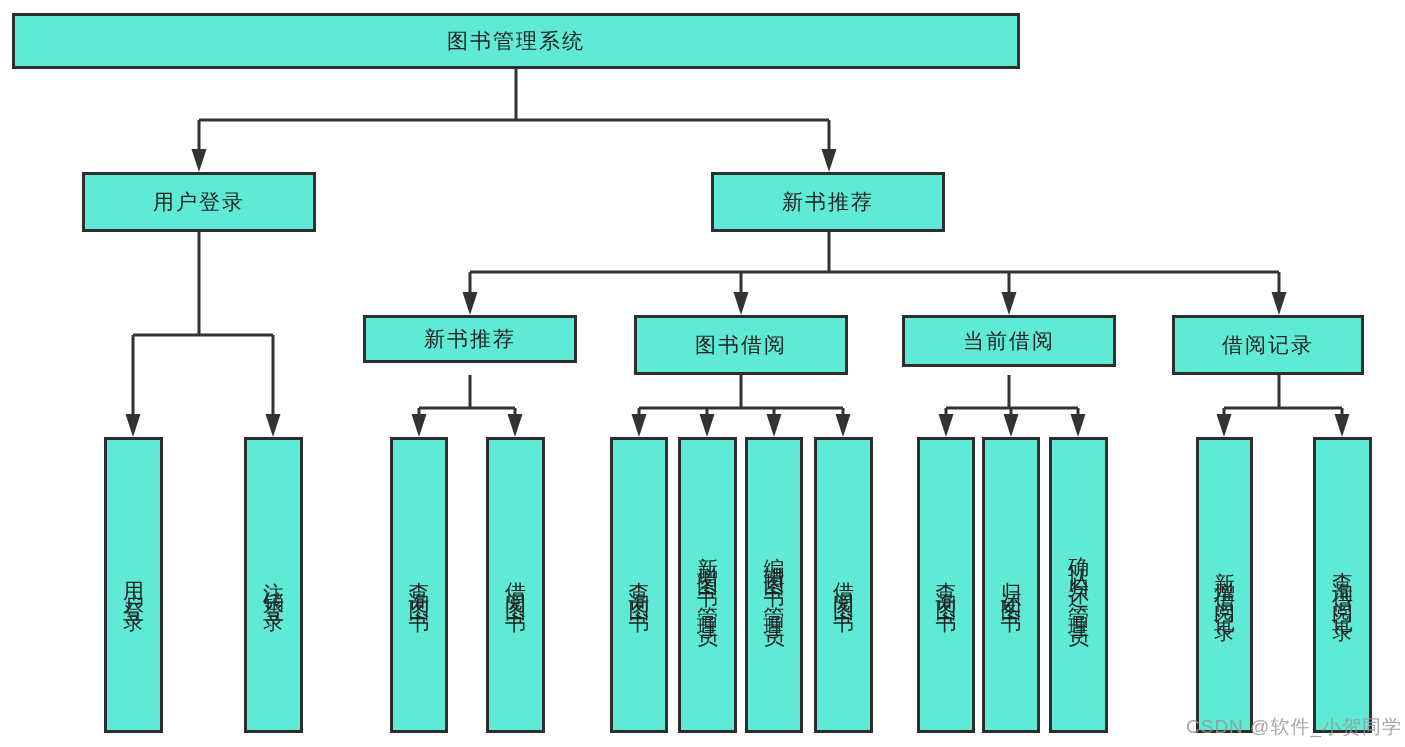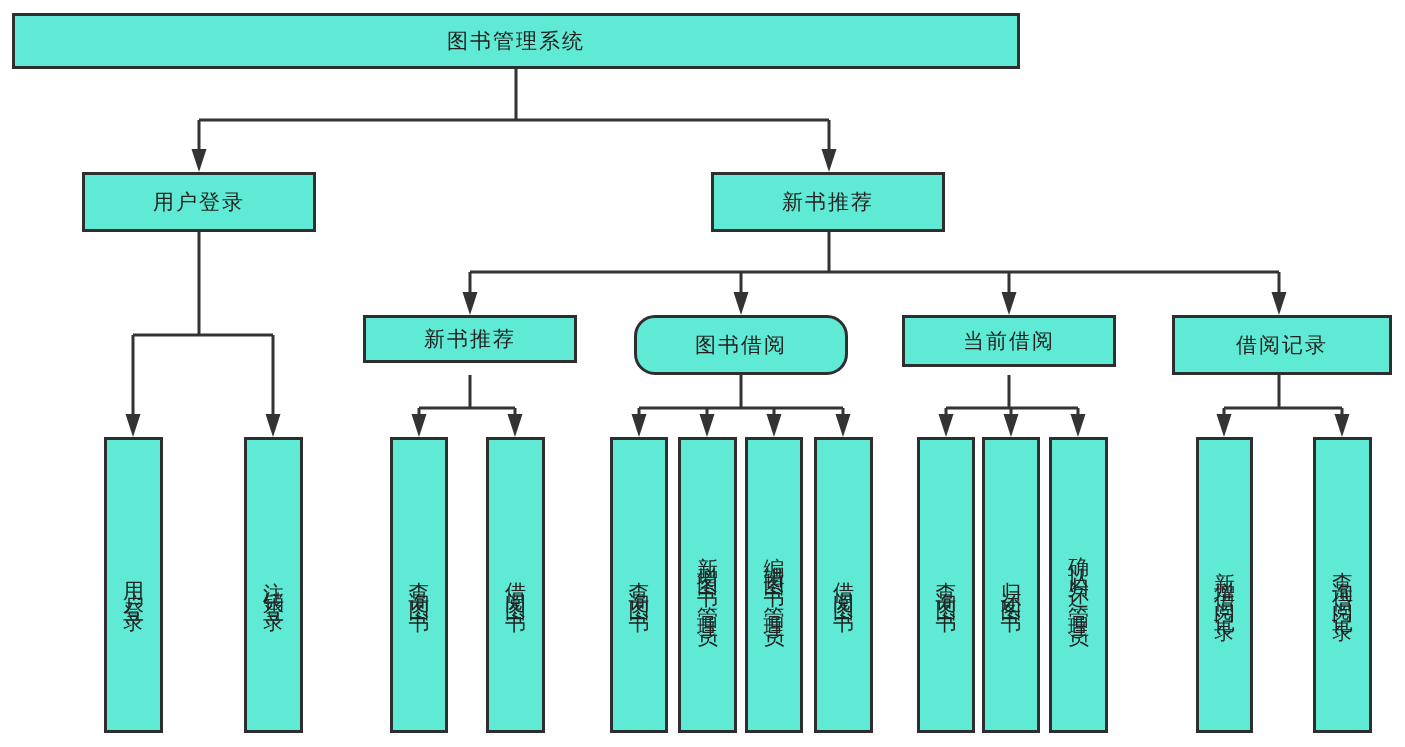--- a/index.html
+++ b/index.html
@@ -94,27 +94,27 @@
   <div class="box" style="left:82px;top:172px;width:234px;height:60px;">
     <span class="label">用户登录</span>
   </div>
   <div class="box" style="left:711px;top:172px;width:234px;height:60px;">
     <span class="label">新书推荐</span>
   </div>
 
   <div class="box" style="left:363px;top:315px;width:214px;height:48px;">
     <span class="label">新书推荐</span>
   </div>
-  <div class="box" style="left:634px;top:315px;width:214px;height:60px;border-radius:21px;">
+  <div class="box" style="left:634px;top:315px;width:214px;height:60px;">
     <span class="label">图书借阅</span>
   </div>
   <div class="box" style="left:902px;top:315px;width:214px;height:52px;">
     <span class="label">当前借阅</span>
   </div>
-  <div class="box" style="left:1172px;top:315px;width:220px;height:60px;">
+  <div class="box" style="left:1172px;top:315px;width:192px;height:60px;">
     <span class="label">借阅记录</span>
   </div>
 
   <div class="box v" style="left:104px;top:437px;width:59px;height:296px;">
     <span class="label">用户登录</span>
   </div>
   <div class="box v" style="left:244px;top:437px;width:59px;height:296px;">
     <span class="label">注销登录</span>
   </div>
 
@@ -148,14 +148,15 @@
     <span class="label">确认归还（管理员）</span>
   </div>
 
   <div class="box v" style="left:1196px;top:437px;width:57px;height:296px;">
     <span class="label">新增借阅记录</span>
   </div>
   <div class="box v" style="left:1313px;top:437px;width:59px;height:296px;">
     <span class="label">查询借阅记录</span>
   </div>
 
+  <div class="watermark" style="left:1186px;top:714px;">CSDN @软件_小贺同学</div>
 
 </div>
 
 </body></html>

